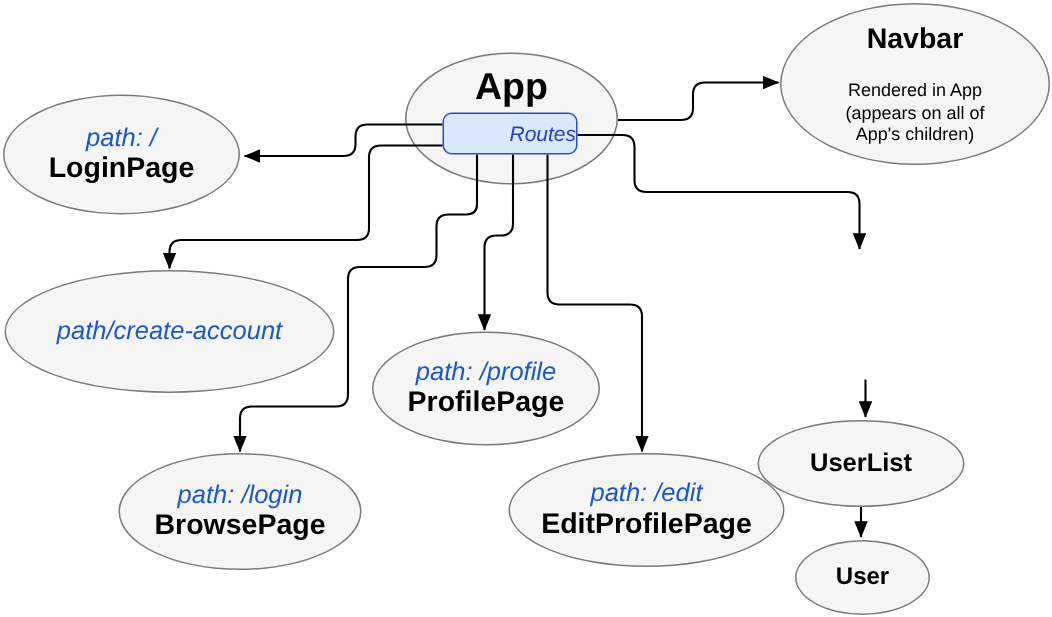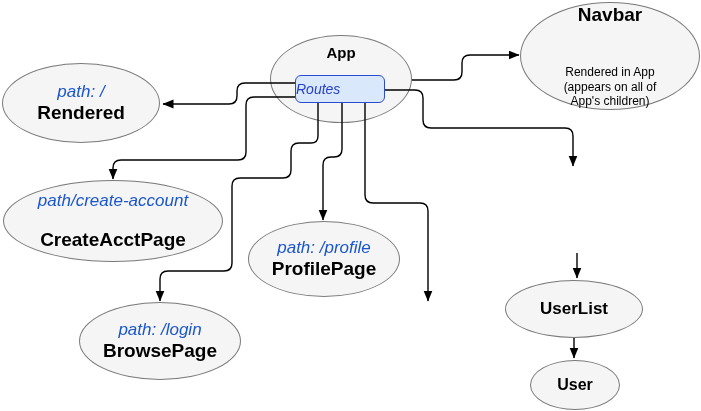--- a/index.html
+++ b/index.html
@@ -7,31 +7,31 @@
     position:relative;width:701px;height:411px;overflow:hidden;
     font-family:"Liberation Sans",sans-serif;background:#ffffff;
   }
   .node{
     position:absolute;border:1px solid var(--node-border);
     border-radius:50%;background:var(--node-fill);
     display:flex;flex-direction:column;align-items:center;justify-content:center;
     box-sizing:border-box;text-align:center;z-index:1;gap:1px;
   }
   .nlabel{font-weight:bold;color:var(--label-text);font-size:19px;line-height:1.1;}
-  .nlabel.xl{font-size:15px;}
+  .nlabel.xl{font-size:25px;}
   .nlabel.md{font-size:17px;}
   .nlabel.sm{font-size:16px;}
   .npath{font-style:italic;color:var(--path-text);font-size:17px;line-height:1.15;}
   .nnote{font-size:12px;color:#000;line-height:1.22;white-space:pre-line;margin-top:14px;}
   .node.app{justify-content:flex-start;padding-top:9px;}
-  .node.navbar{padding-top:2px;justify-content:space-between;}
+  .node.navbar{padding-top:2px;}
   .routes-box{
     position:absolute;left:295px;top:75px;width:90px;height:28px;
     background:var(--routes-fill);border:1.5px solid var(--routes-border);
-    border-radius:6px;display:flex;align-items:center;justify-content:flex-start;
+    border-radius:6px;display:flex;align-items:center;justify-content:flex-end;
     font-style:italic;font-size:14px;color:var(--routes-text);
     box-sizing:border-box;z-index:3;
   }
   svg.wires{position:absolute;left:0;top:0;z-index:2;pointer-events:none;}
   svg.wires path{fill:none;stroke:var(--connector);stroke-width:1.4px;}
 </style>
 </head>
 <body>
 
 <div class="stage">
@@ -42,38 +42,41 @@
 
   <div class="node navbar" style="left:520px;top:2px;width:180px;height:108px;">
     <div class="nlabel">Navbar</div>
     <div class="nnote">Rendered in App
 (appears on all of
 App's children)</div>
   </div>
 
   <div class="node" style="left:2px;top:63px;width:158px;height:80px;">
     <div class="npath">path: /</div>
-    <div class="nlabel">Rendered</div>
+    <div class="nlabel">LoginPage</div>
   </div>
 
   <div class="node" style="left:3px;top:180px;width:220px;height:82px;gap:20px;">
     <div class="npath">path/create-account</div>
-    <div class="nlabel">CreateAcctPage</div>
   </div>
 
   <div class="node" style="left:248px;top:221px;width:152px;height:76px;">
     <div class="npath">path: /profile</div>
     <div class="nlabel">ProfilePage</div>
   </div>
 
   <div class="node" style="left:79px;top:302px;width:162px;height:78px;">
     <div class="npath">path: /login</div>
     <div class="nlabel">BrowsePage</div>
   </div>
 
+  <div class="node" style="left:339px;top:302px;width:184px;height:76px;">
+    <div class="npath">path: /edit</div>
+    <div class="nlabel">EditProfilePage</div>
+  </div>
 
 
   <div class="node" style="left:505px;top:280px;width:138px;height:58px;">
     <div class="nlabel md">UserList</div>
   </div>
 
   <div class="node" style="left:530px;top:360px;width:90px;height:50px;">
     <div class="nlabel sm">User</div>
   </div>
 

